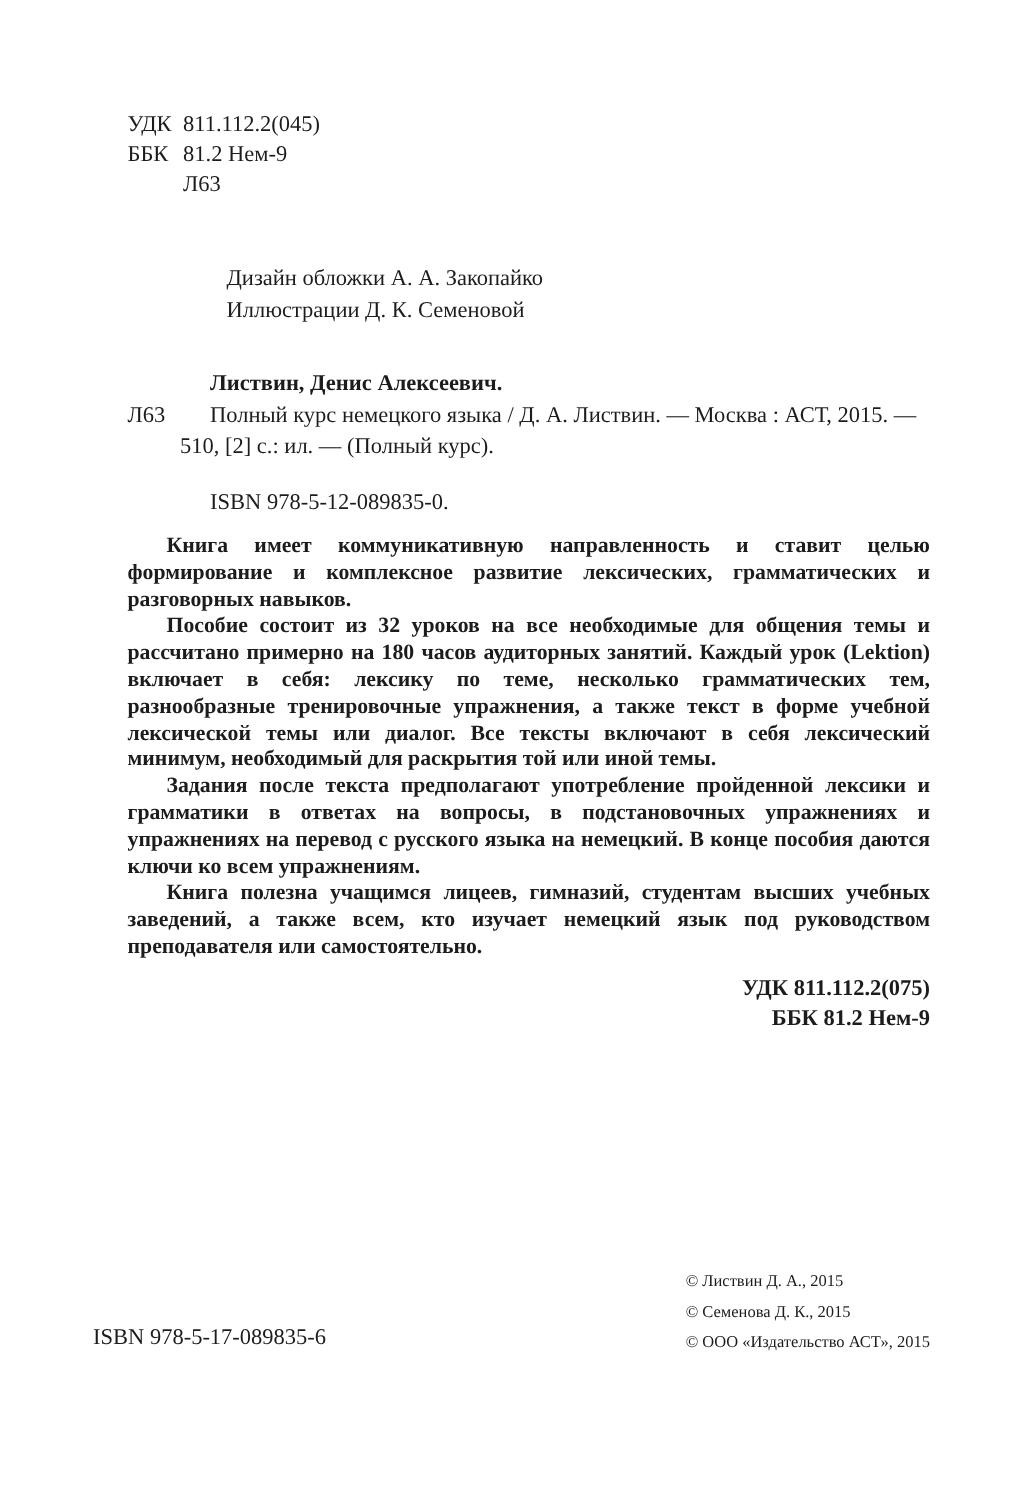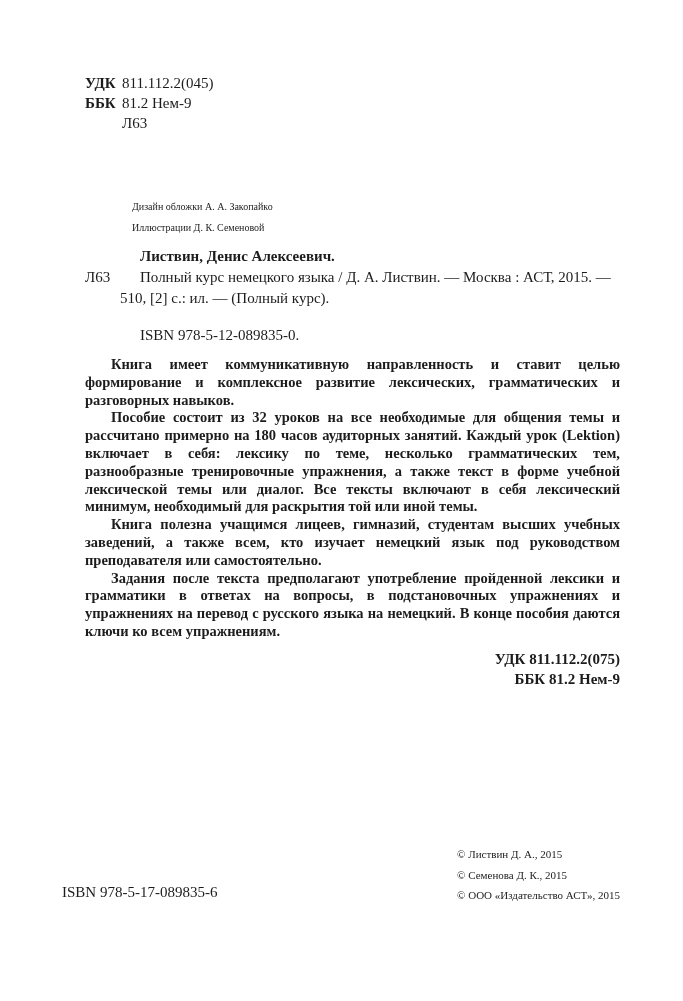--- a/index.html
+++ b/index.html
@@ -21,31 +21,29 @@
     position: absolute;
     left: 85px;
     top: 73px;
     font-size: 15px;
     line-height: 20px;
   }
   .code-row { white-space: nowrap; }
   .code-label {
     display: inline-block;
     width: 37px;
-    font-weight: bold;
   }
 
   
   .credits {
     position: absolute;
-    left: 132px;
+    left: 151px;
     top: 176px;
-    font-size: 10px;
+    font-size: 15px;
     line-height: 21px;
-    margin-top: 20px;
   }
 
   
   .catalog {
     position: absolute;
     left: 85px;
     top: 246px;
     width: 535px;
     font-size: 15px;
     line-height: 21px;
@@ -143,22 +141,22 @@
       <span class="margin-code">Л63</span>
       <div class="entry-line1">Полный курс немецкого языка / Д. А. Листвин. — Москва : АСТ, 2015. —</div>
       <div class="entry-line2">510, [2] с.: ил. — (Полный курс).</div>
     </div>
     <div class="isbn-line">ISBN 978-5-12-089835-0.</div>
   </div>
 
   <div class="annotation-block">
     <p>Книга имеет коммуникативную направленность и ставит целью формирование и комплексное развитие лексических, грамматических и разговорных навыков.</p>
     <p>Пособие состоит из 32 уроков на все необходимые для общения темы и рассчитано примерно на 180 часов аудиторных занятий. Каждый урок (Lektion) включает в себя: лексику по теме, несколько грамматических тем, разнообразные тренировочные упражнения, а также текст в форме учебной лексической темы или диалог. Все тексты включают в себя лексический минимум, необходимый для раскрытия той или иной темы.</p>
+    <p>Задания после текста предполагают употребление пройденной лексики и грамматики в ответах на вопросы, в подстановочных упражнениях и упражнениях на перевод с русского языка на немецкий. В конце пособия даются ключи ко всем упражнениям.</p>
     <p>Книга полезна учащимся лицеев, гимназий, студентам высших учебных заведений, а также всем, кто изучает немецкий язык под руководством преподавателя или самостоятельно.</p>
-    <p>Задания после текста предполагают употребление пройденной лексики и грамматики в ответах на вопросы, в подстановочных упражнениях и упражнениях на перевод с русского языка на немецкий. В конце пособия даются ключи ко всем упражнениям.</p>
     <div class="footer-codes">
       <div>УДК 811.112.2(075)</div>
       <div>ББК 81.2 Нем-9</div>
     </div>
   </div>
 
   <div class="copyright-wrap">
     <div class="copyright-block">
       <div>© Листвин Д. А., 2015</div>
       <div>© Семенова Д. К., 2015</div>

